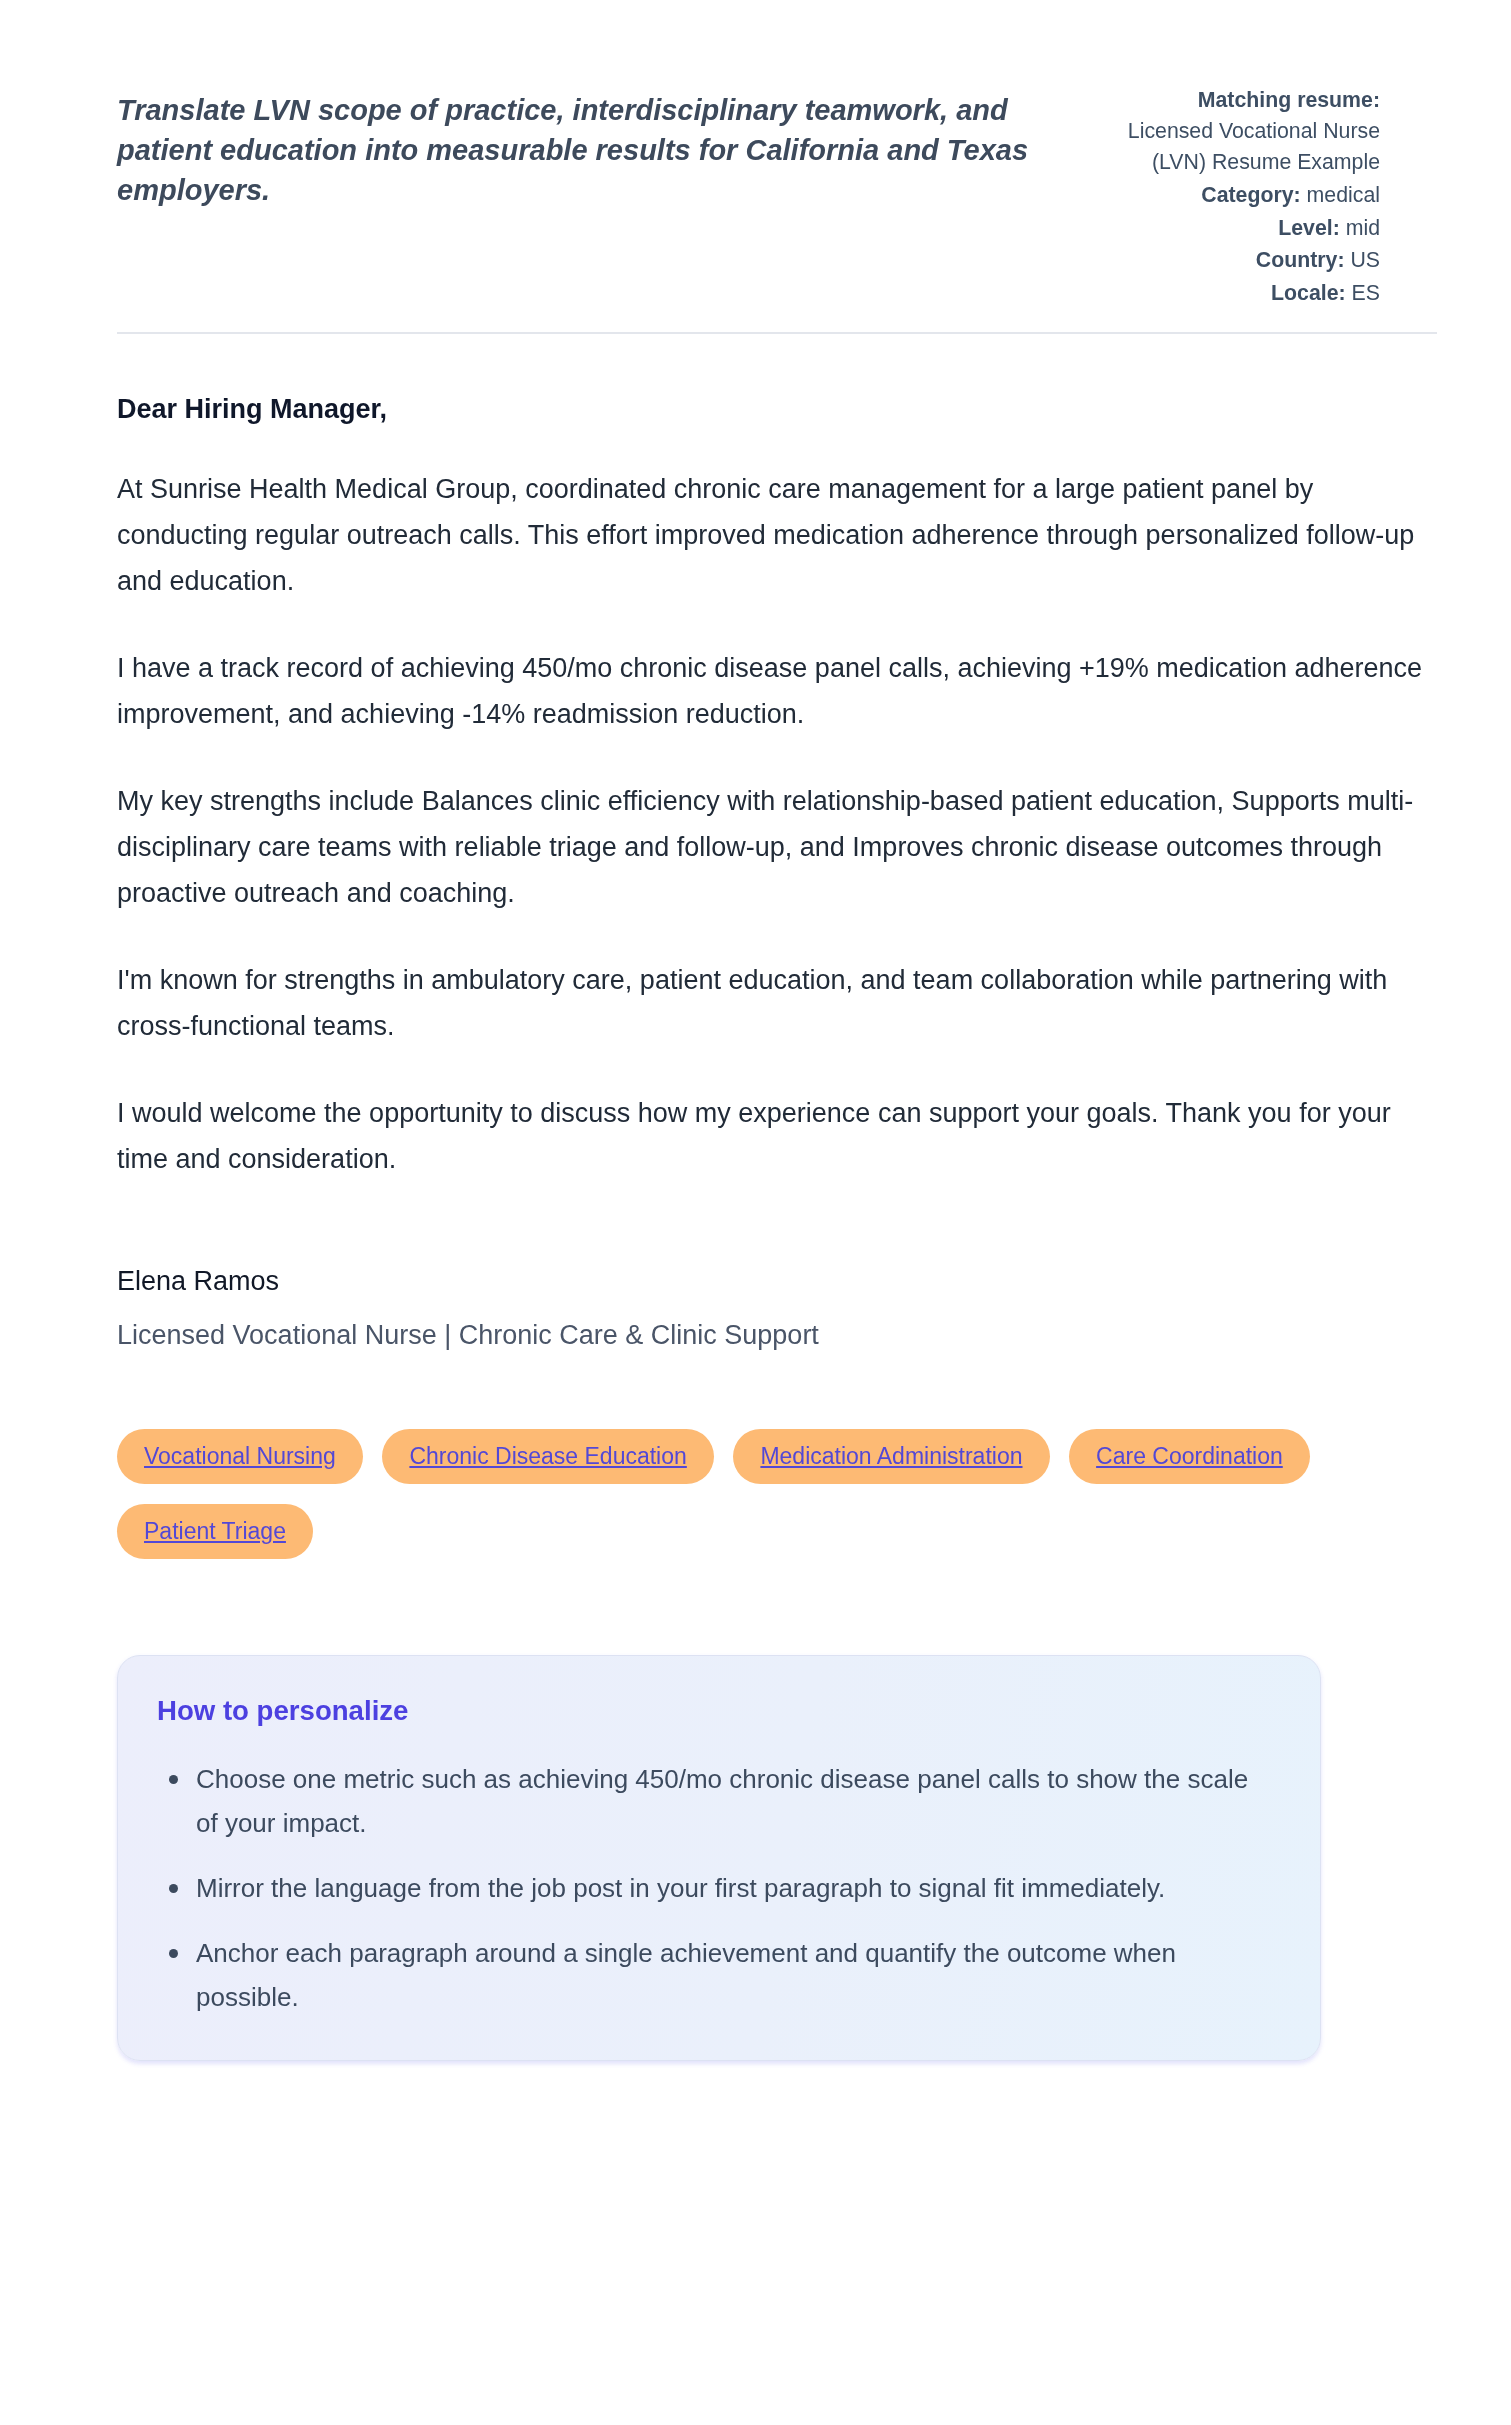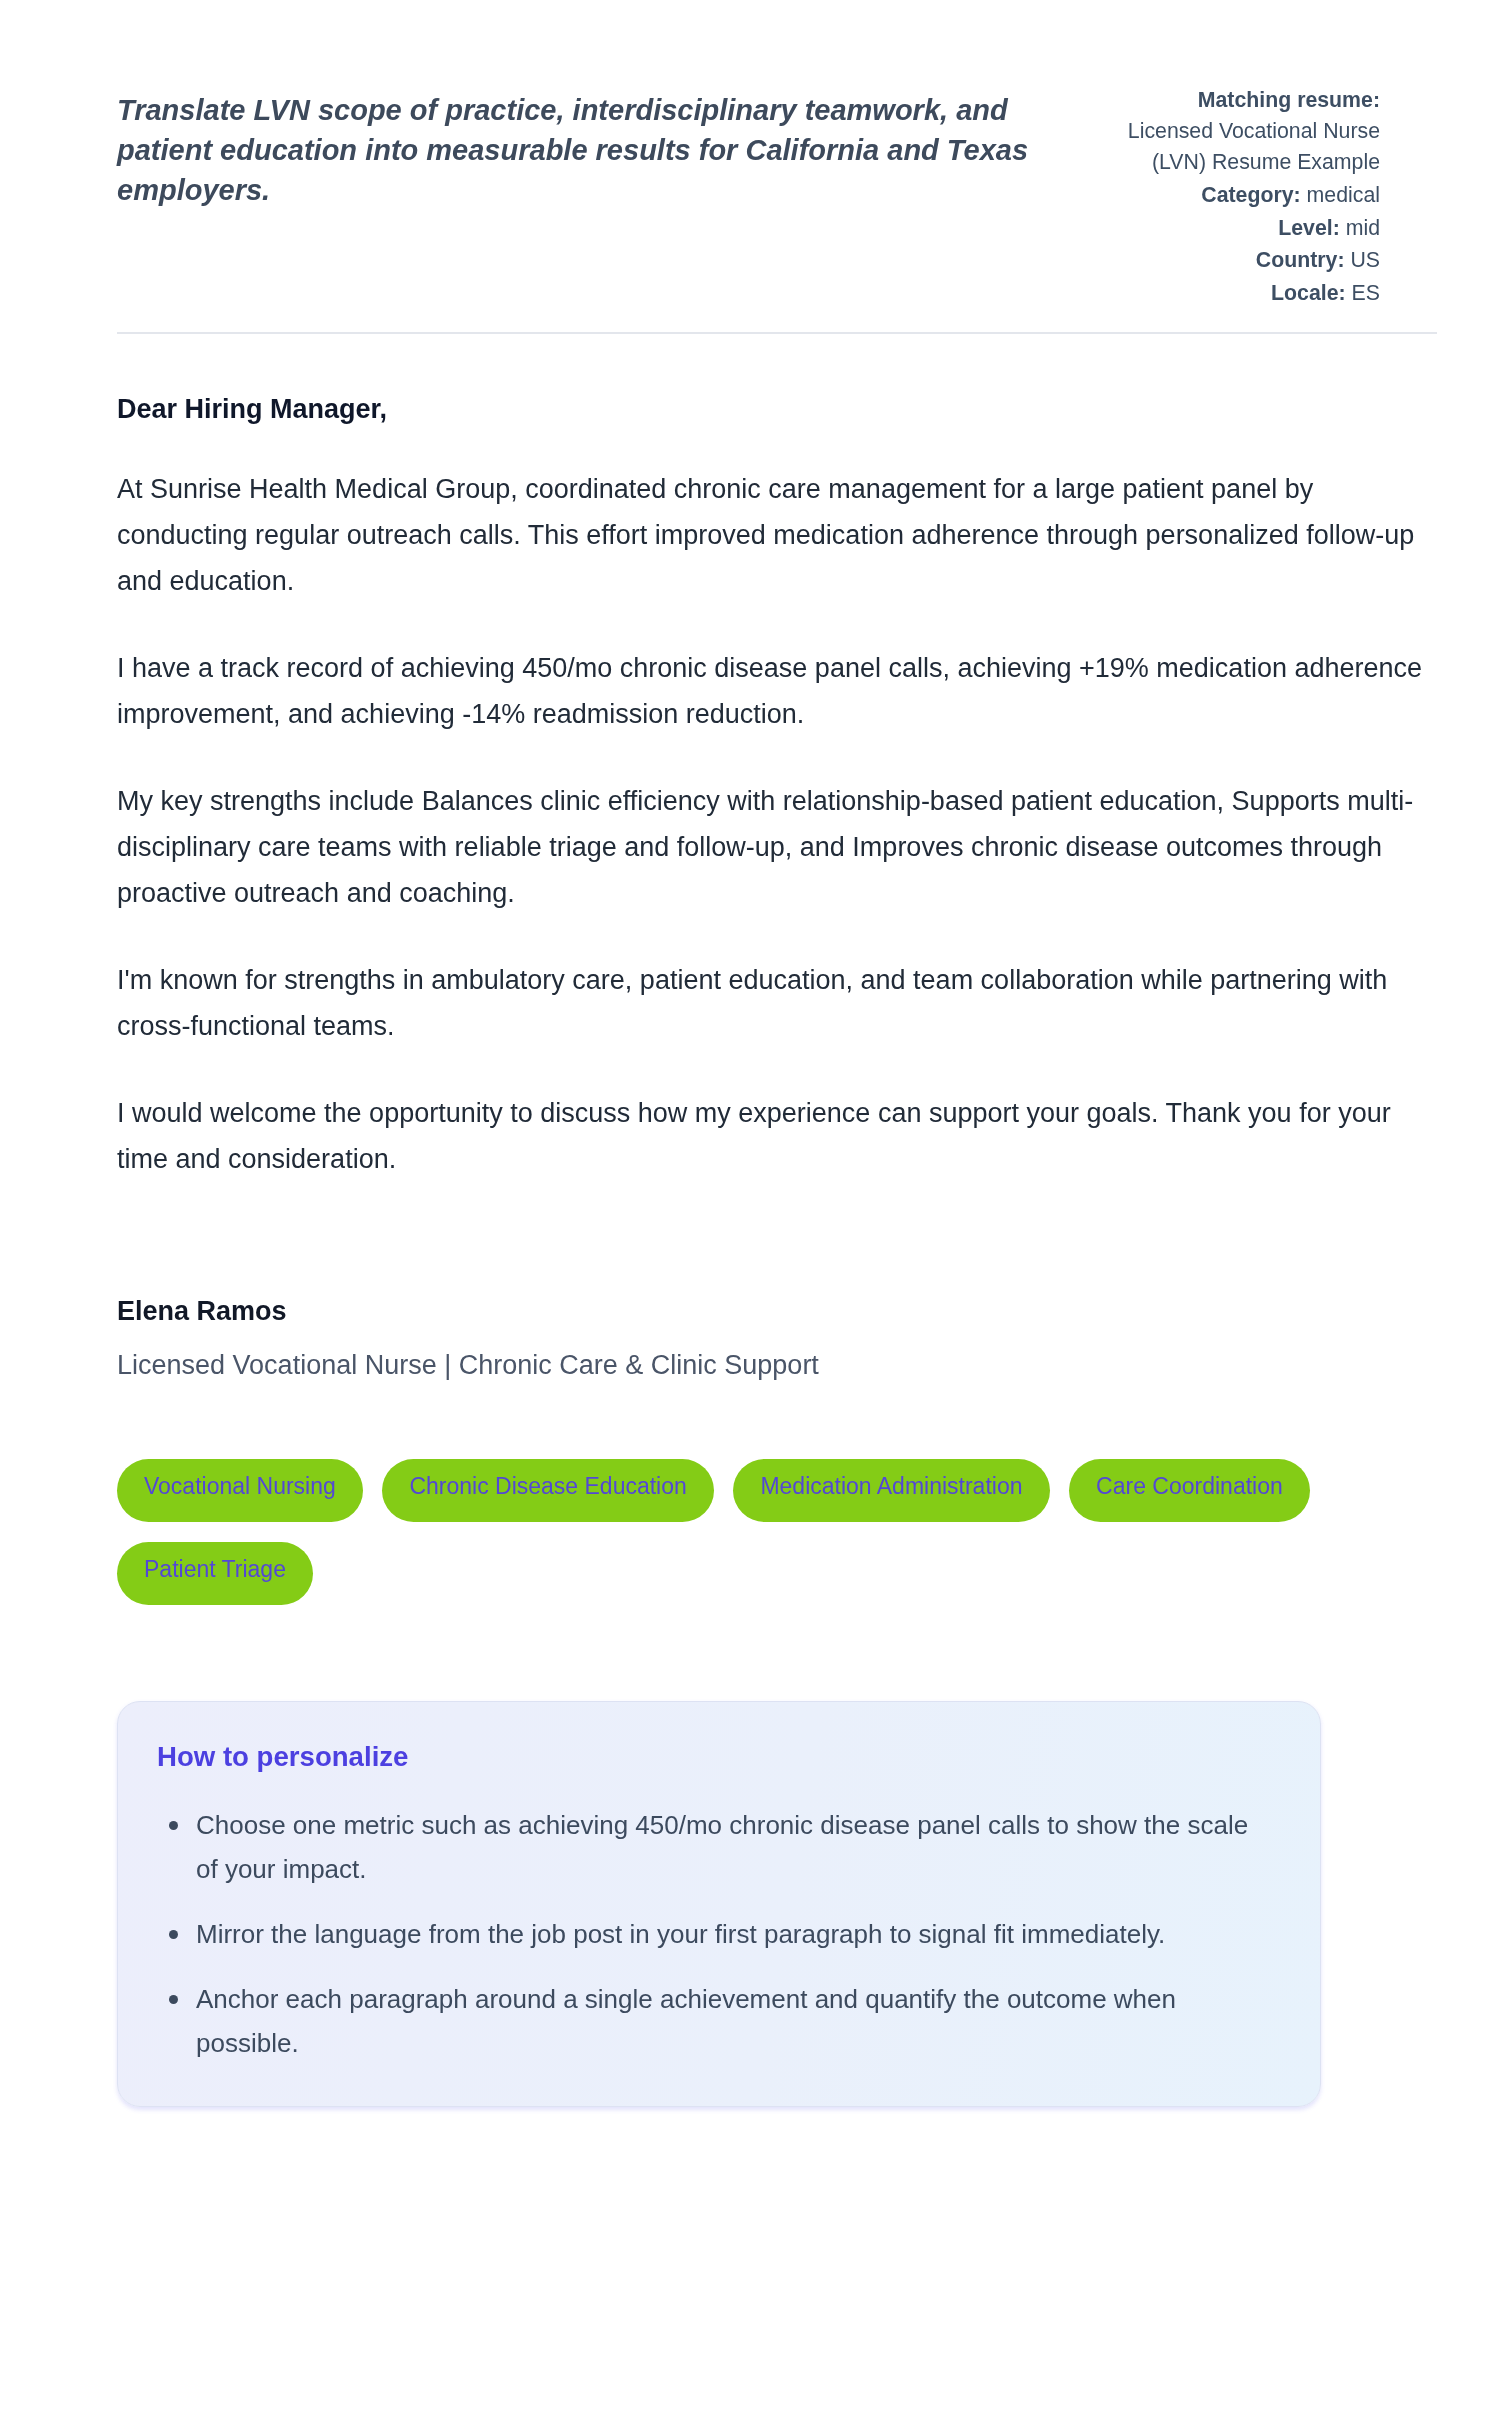--- a/index.html
+++ b/index.html
@@ -67,49 +67,50 @@
   }
   .letter-body { margin-top: 3.6px; }
   .letter-body p {
     margin-top: 41px;
     font-size: 27px;
     line-height: 46px;
     color: #212b38;
     max-width: 1307px;
   }
   .signature-name {
-    margin-top: 114px;
-    font-size: 27px;
-    font-weight: bold;
+    margin-top: 84px;
+    font-size: 27px;
+    font-weight: normal;
     color: #111827;
   }
   .signature-role {
     margin-top: 23px;
     font-size: 27px;
     color: #4a5568;
   }
 
   
   .tags {
     margin-top: 78px;
     display: flex;
     flex-wrap: wrap;
     gap: 19.6px 19.6px;
     max-width: 1209px;
   }
   .tag-pill {
     display: inline-block;
-    background: #84cc16;
+    background: #fdba74;
     color: #5348d6;
     font-size: 23px;
     line-height: 55px;
-    height: 63px;
+    height: 55px;
     padding: 0 27px;
     border-radius: 888px;
     white-space: nowrap;
+    text-decoration: underline;
   }
 
   
   .tips-card {
     margin-top: 96px;
     width: 1204px;
     border-radius: 23px;
     border: 0.9px solid #dde2f3;
     background: linear-gradient(100deg, #eceefb 0%, #eaf0fb 55%, #e7f2fc 100%);
     box-shadow: 0 2.7px 4.4px rgba(99, 102, 241, 0.18);

